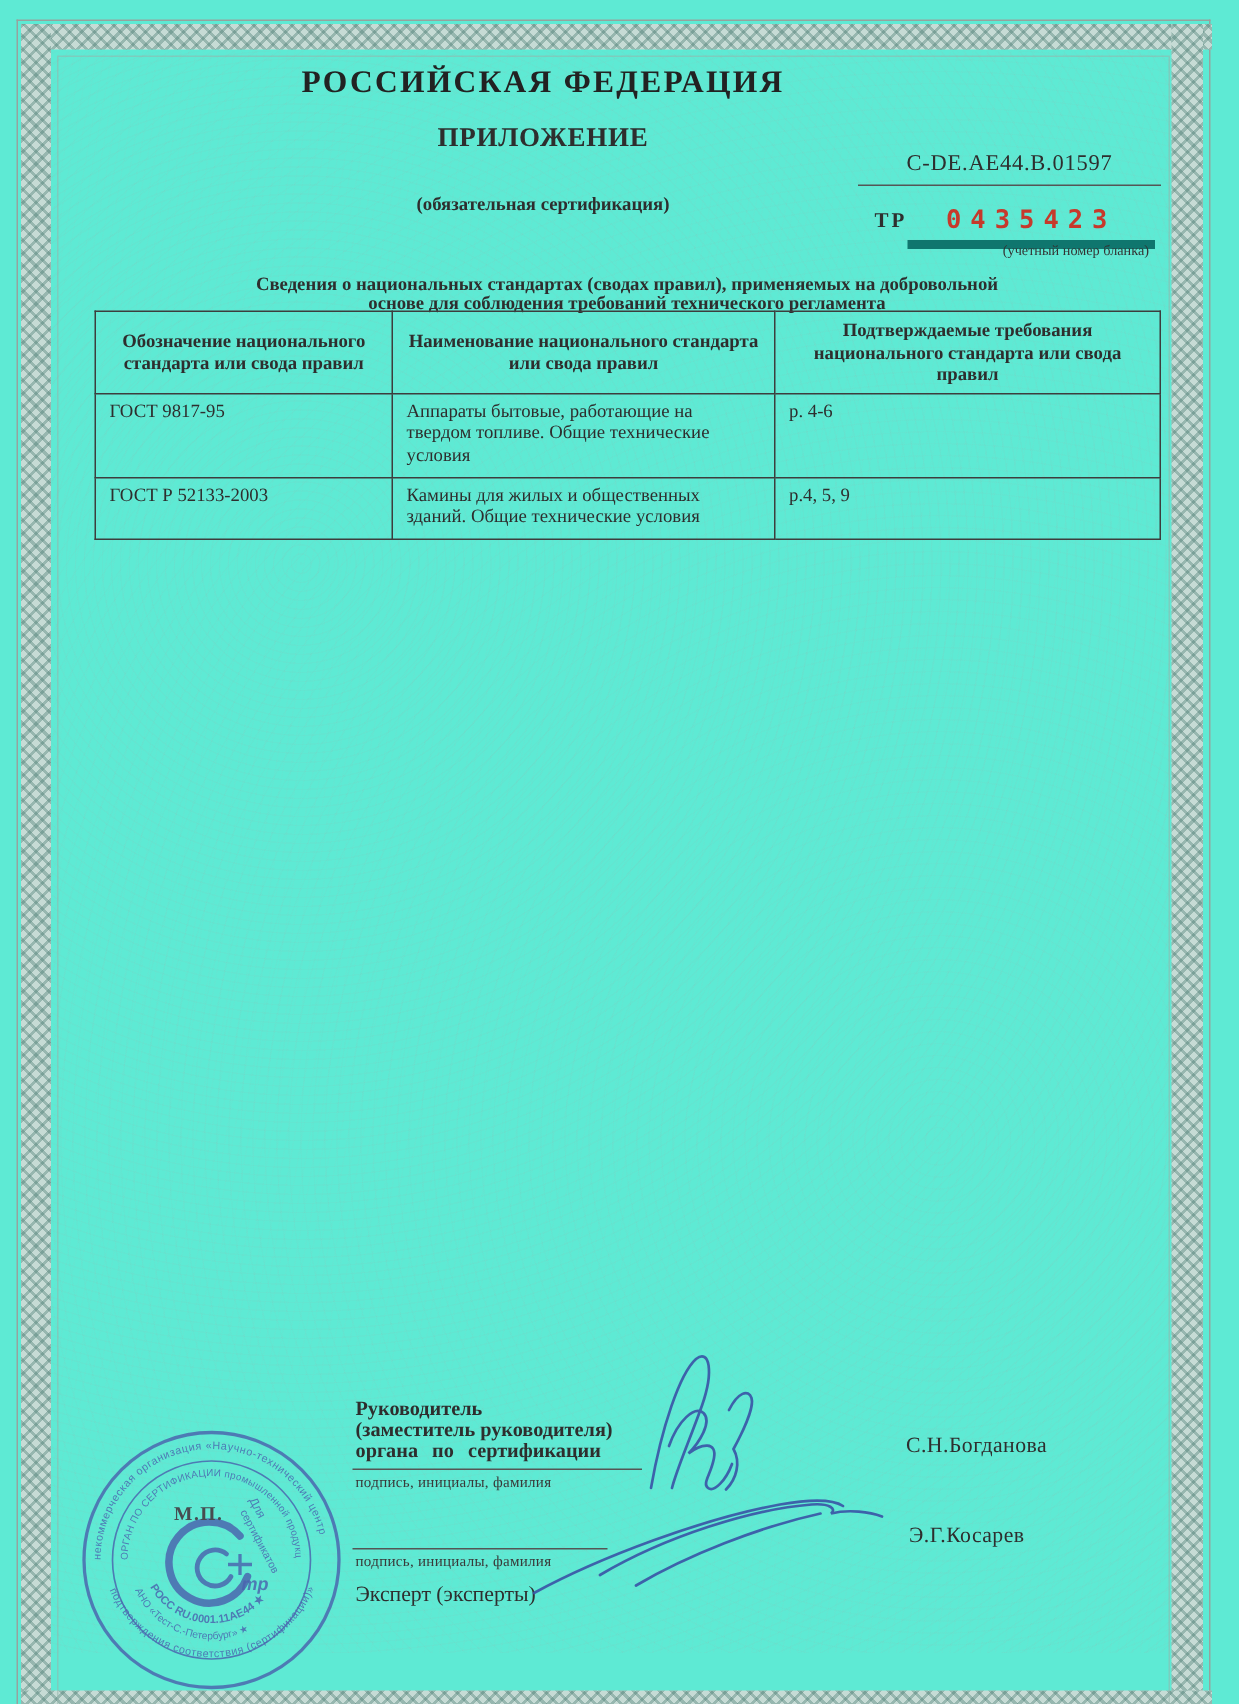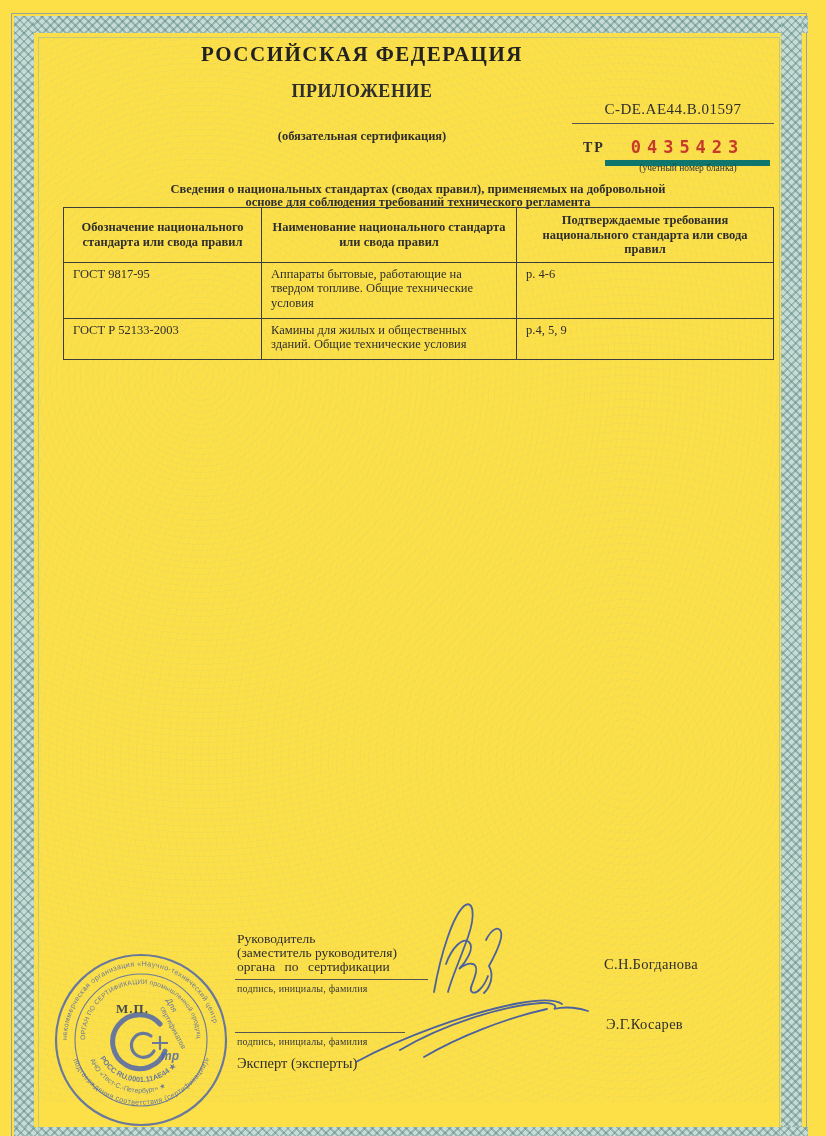--- a/index.html
+++ b/index.html
@@ -1,18 +1,18 @@
 <!DOCTYPE html>
 <html><head>
 <meta charset="utf-8">
 <style>
   html,body{margin:0;padding:0;background:#e8e8e8;}
   .sheet{
     position:relative;width:826px;height:1136px;margin:0 auto;
-    background:#fde047;overflow:hidden;
+    background:#5eead4;overflow:hidden;
     font-family:"Liberation Serif","DejaVu Serif",serif;color:#2e2e2e;
   }
   
   .sheet::before{
     content:"";position:absolute;inset:34px;pointer-events:none;
     background:
       repeating-radial-gradient(circle at 22% 32%, rgba(150,176,170,.07) 0 1px, rgba(0,0,0,0) 1px 6px),
       repeating-radial-gradient(circle at 78% 68%, rgba(150,176,170,.06) 0 1px, rgba(0,0,0,0) 1px 8px),
       repeating-linear-gradient(100deg, rgba(160,186,180,.05) 0 1px, rgba(0,0,0,0) 1px 5px);
   }
@@ -43,34 +43,34 @@
   .attachment{left:157px;top:81px;width:410px;font-size:18px;letter-spacing:.5px;}
   .certline{left:157px;top:102px;font-size:18px;letter-spacing:.3px;white-space:nowrap;}
   .certline .numsign{margin-left:18px;}
   .certnum{left:572px;top:101px;width:202px;height:22px;border-bottom:1px solid #555;
     font-size:15px;text-align:center;letter-spacing:.5px;}
   .mandatory{left:157px;top:129px;width:410px;font-size:12.5px;}
   .trlabel{left:583px;top:140px;font-size:14px;letter-spacing:2px;}
   .blanknum{left:605px;top:137px;width:165px;height:23px;border-bottom:6px solid #0f766e;
     text-align:center;font-family:"DejaVu Sans Mono",monospace;font-weight:bold;
     font-size:17px;letter-spacing:6px;color:#c6392b;}
-  .blankcap{left:610px;top:163px;width:156px;font-size:9.5px;color:#333;}
+  .blankcap{left:610px;top:163px;width:156px;font-size:9.5px;color:#333;text-align:right;}
 
   .intro{left:60px;top:183px;width:716px;font-size:12.5px;line-height:13px;}
 
   table.std{position:absolute;left:63px;top:207px;border-collapse:collapse;table-layout:fixed;padding-left:46px;}
   table.std th, table.std td{
     border:1px solid #3d3d3d;font-size:12.5px;line-height:14.5px;
     padding:4px 9px;vertical-align:top;text-align:left;font-weight:normal;
   }
   table.std th{font-weight:bold;text-align:center;vertical-align:middle;padding:5px 10px;}
   .c1{width:177px;} .c2{width:234px;} .c3{width:236px;}
   tr.hrow{height:54px;} tr.r1{height:56px;} tr.r2{height:41px;}
 
-  .sigrole{left:237px;top:932px;font-size:13.5px;line-height:14px;}
+  .sigrole{left:237px;top:932px;font-size:13.5px;line-height:14px;font-weight:bold;}
   .sigrole .justline{word-spacing:6px;}
   .ul{position:absolute;height:0;border-bottom:1px solid #555;}
   .ul-head{left:235px;top:979px;width:193px;}
   .ul-exp{left:235px;top:1032px;width:170px;}
   .smallcap{font-size:10px;color:#3a3a3a;letter-spacing:.2px;}
   .cap-head{left:237px;top:983px;}
   .cap-exp{left:237px;top:1036px;}
   .expert{left:237px;top:1013px;font-size:14.5px;margin-top:42px;}
   .name{font-size:14.5px;letter-spacing:.3px;}
   .name-head{left:604px;top:956px;}

